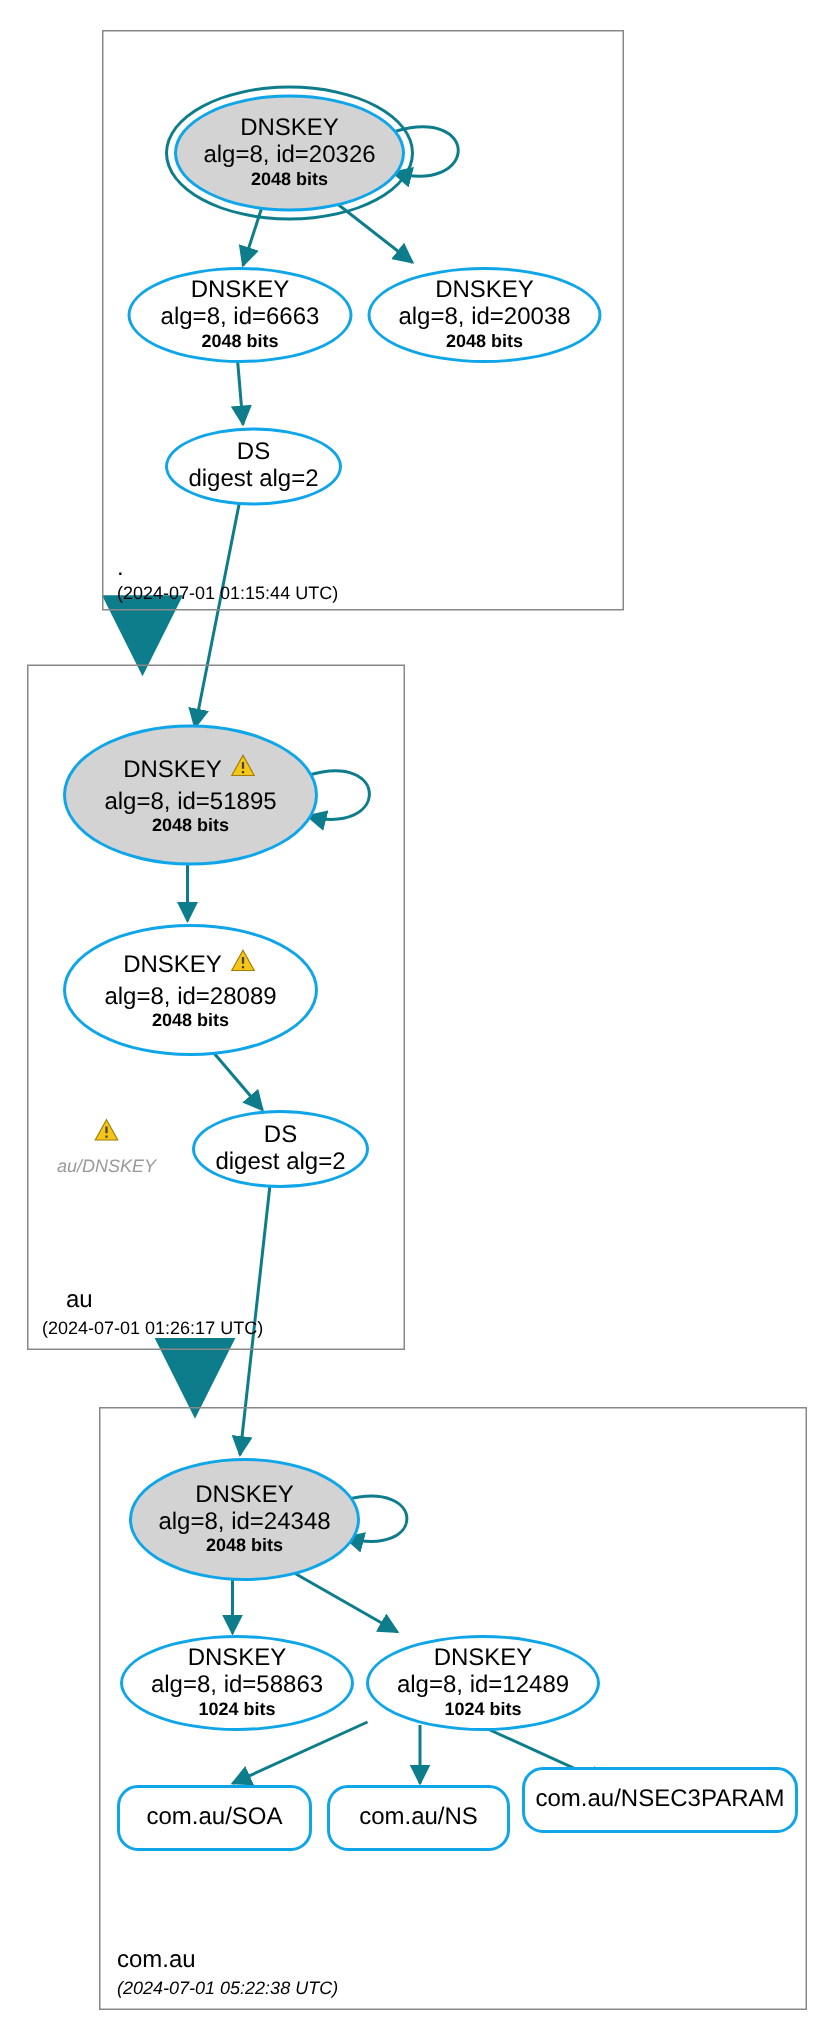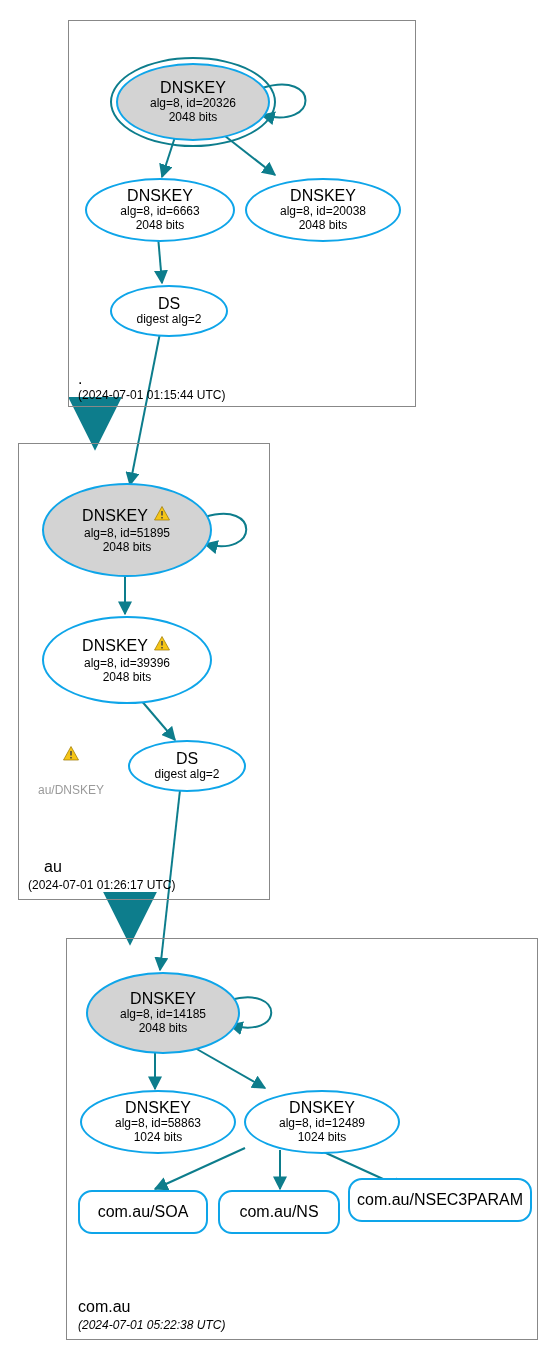--- a/index.html
+++ b/index.html
@@ -57,30 +57,30 @@
     pointer-events: none;
     background: transparent;
   }
   .title-row {
     display: flex;
     align-items: center;
     gap: 4px;
     font-size: 16px;
   }
   .title-single { font-size: 16px; }
-  .sub1 { font-size: 12px; }
-  .sub2 { font-size: 12px; }
+  .sub1 { font-size: 16px; }
+  .sub2 { font-size: 12px; font-weight: bold; }
   .warn-icon-svg { width: 20px; height: 18px; display:inline-block; }
   .annot {
     position: absolute;
     display: flex;
     flex-direction: column;
     align-items: center;
   }
-  .annot .lbl { font-size: 12px; color: #9a9a9a; margin-top: 16px; }
+  .annot .lbl { font-size: 12px; font-style: italic; color: #9a9a9a; margin-top: 2px; }
 </style>
 </head>
 <body>
 
 <div class="canvas">
 
   <svg class="edges" viewBox="0 0 556 1358">
     <defs>
       <marker id="arrow" viewBox="0 0 10 10" refX="9" refY="5" markerWidth="7" markerHeight="7" orient="auto-start-reverse">
         <path d="M 0 0 L 10 5 L 0 10 z" fill="#0d7d8c"></path>
@@ -176,21 +176,21 @@
     <div class="title-row">
       <span>DNSKEY</span>
       <span>
         <svg class="warn-icon-svg" viewBox="0 0 24 24">
             <path d="M12 2 L22 20 L2 20 Z" fill="#f5c518" stroke="#a07c00" stroke-width="1"></path>
             <rect x="11" y="8" width="2" height="6" fill="#444"></rect>
             <rect x="11" y="16" width="2" height="2" fill="#444"></rect>
           </svg>
       </span>
     </div>
-    <div class="sub1">alg=8, id=39396</div>
+    <div class="sub1">alg=8, id=28089</div>
     <div class="sub2">2048 bits</div>
   </div>
 
   <div class="node ellipse" style="left:128px; top:740px; width:114px; height:48px;">
     <div class="title-single">DS</div>
     <div class="sub1">digest alg=2</div>
   </div>
 
   <div class="annot" style="left:38px; top:745px;">
     <span>
@@ -202,21 +202,21 @@
     </span>
     <span class="lbl">au/DNSKEY</span>
   </div>
 
   <div class="zone-box" style="left:66px; top:938px; width:470px; height:400px;"></div>
   <div class="zone-label" style="left:78px; top:1298px;">com.au</div>
   <div class="zone-time" style="left:78px; top:1318px;font-style:italic;">(2024-07-01 05:22:38 UTC)</div>
 
   <div class="node ellipse filled" style="left:86px; top:972px; width:150px; height:78px;">
     <div class="title-single">DNSKEY</div>
-    <div class="sub1">alg=8, id=14185</div>
+    <div class="sub1">alg=8, id=24348</div>
     <div class="sub2">2048 bits</div>
   </div>
 
   <div class="node ellipse" style="left:80px; top:1090px; width:152px; height:60px;">
     <div class="title-single">DNSKEY</div>
     <div class="sub1">alg=8, id=58863</div>
     <div class="sub2">1024 bits</div>
   </div>
 
   <div class="node ellipse" style="left:244px; top:1090px; width:152px; height:60px;">

